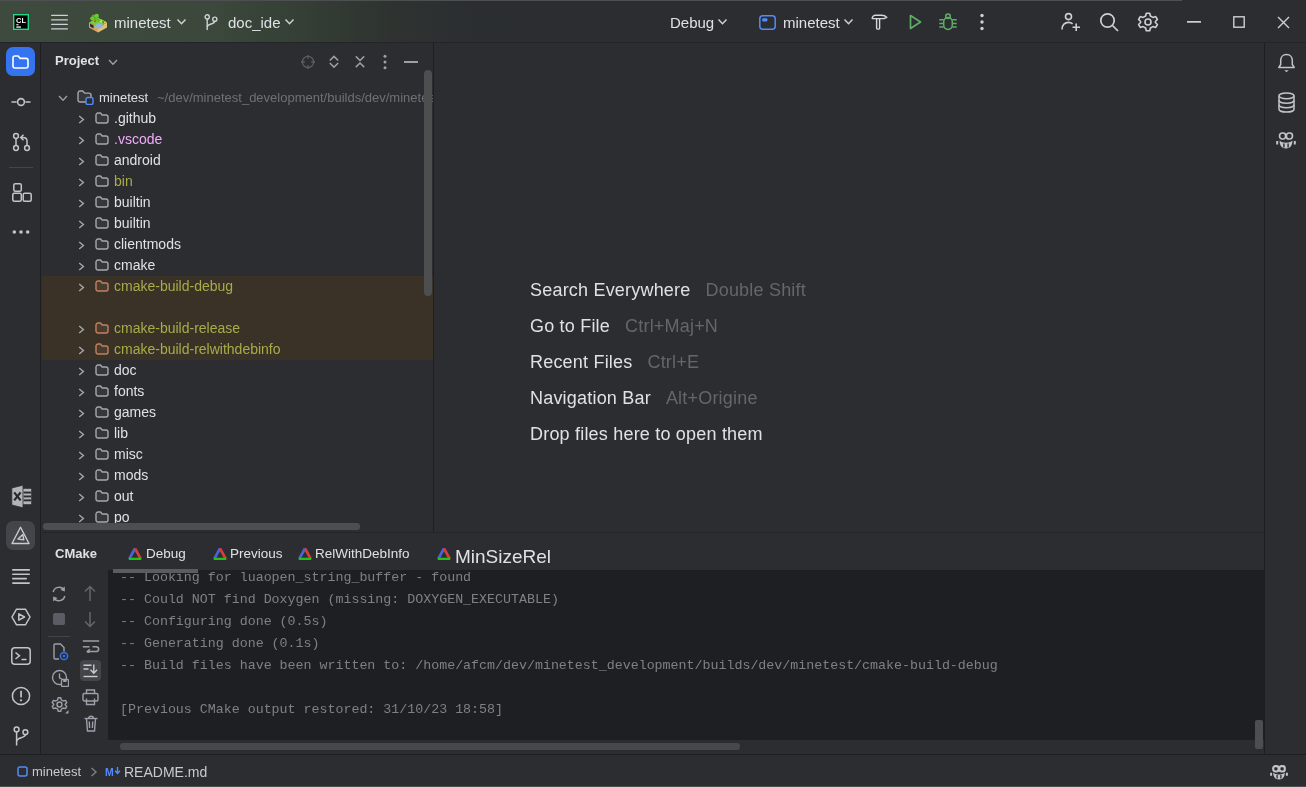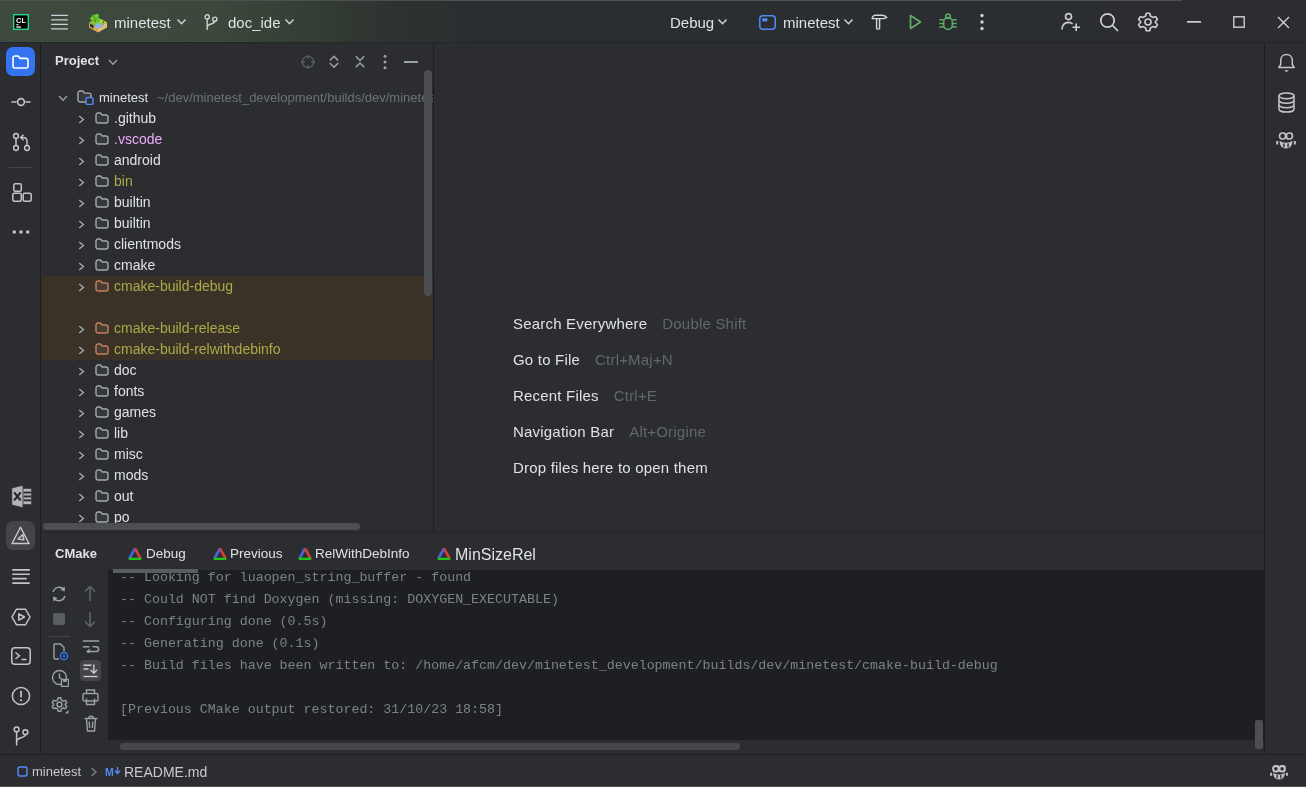--- a/index.html
+++ b/index.html
@@ -20,21 +20,21 @@
   
   #rightstrip { left:1264px; top:42px; width:42px; height:712px; background:#2b2d30; border-left:1px solid #1e1f22; }
 
   
   #project { left:42px; top:42px; width:392px; height:490px; background:#2b2d30; border-right:1px solid #1e1f22; }
   .row { position:absolute; left:0; width:391px; height:21px; }
   .rowlabel { position:absolute; top:50%; transform:translateY(-50%); font-size:14px; color:#dfe1e5; white-space:nowrap; }
 
   
   #editor { left:434px; top:42px; width:830px; height:490px; background:#2b2d30; }
-  .shortcut { position:absolute; left:79px; white-space:nowrap; font-size:15px; letter-spacing:0.2px; color:#dfe1e5;margin-top:35px; }
+  .shortcut { position:absolute; left:96px; white-space:nowrap; font-size:18px; letter-spacing:0.2px; color:#dfe1e5; }
   .shortcut .key { color:#63666c; margin-left:15px; }
 
   
   #tabbar { left:42px; top:533px; width:1222px; height:37px; background:#2b2d30; }
   #console { left:42px; top:570px; width:1222px; height:184px; background:#2b2d30; }
   #consoletext { position:absolute; left:66px; top:0; width:1156px; height:216px; background:#1e1f22; overflow:hidden;
      font-family:"Liberation Mono",monospace; font-size:13.3px; line-height:22px; color:#7d8187; white-space:pre; }
   #hscroll2 { position:absolute; left:66px; top:170px; width:1156px; height:14px; background:#2b2d30; }
 
   
@@ -512,21 +512,21 @@
       <path d="M7 1.4 L1.3 11.9" stroke="#4a62d8" stroke-width="2.8"></path>
       <path d="M7 1.4 L12.7 11.9" stroke="#d23f3a" stroke-width="2.8"></path>
       <path d="M0.8 12 L13.2 12" stroke="#1fc415" stroke-width="2.6"></path>
     </svg>
   <div class="abs" style="left:273px;top:13px;font-size:13.5px;color:#dfe1e5">RelWithDebInfo</div>
   <svg class="abs" style="left:395px;top:14px" width="14" height="13" viewBox="0 0 14 13">
       <path d="M7 1.4 L1.3 11.9" stroke="#4a62d8" stroke-width="2.8"></path>
       <path d="M7 1.4 L12.7 11.9" stroke="#d23f3a" stroke-width="2.8"></path>
       <path d="M0.8 12 L13.2 12" stroke="#1fc415" stroke-width="2.6"></path>
     </svg>
-  <div class="abs" style="left:413px;top:13px;font-size:16px;color:#dfe1e5">MinSizeRel</div>
+  <div class="abs" style="left:413px;top:13px;font-size:19px;color:#dfe1e5">MinSizeRel</div>
   <div class="abs" style="left:71px;top:36px;width:85px;height:4px;background:#5a5d60;z-index:3"></div>
 </div>
 <div class="abs" id="console">
   <div id="consoletext"><div style="position:absolute;left:12px;top:-3px">-- Looking for luaopen_string_buffer - found
 -- Could NOT find Doxygen (missing: DOXYGEN_EXECUTABLE)
 -- Configuring done (0.5s)
 -- Generating done (0.1s)
 -- Build files have been written to: /home/afcm/dev/minetest_development/builds/dev/minetest/cmake-build-debug
 
 [Previous CMake output restored: 31/10/23 18:58]</div></div>

